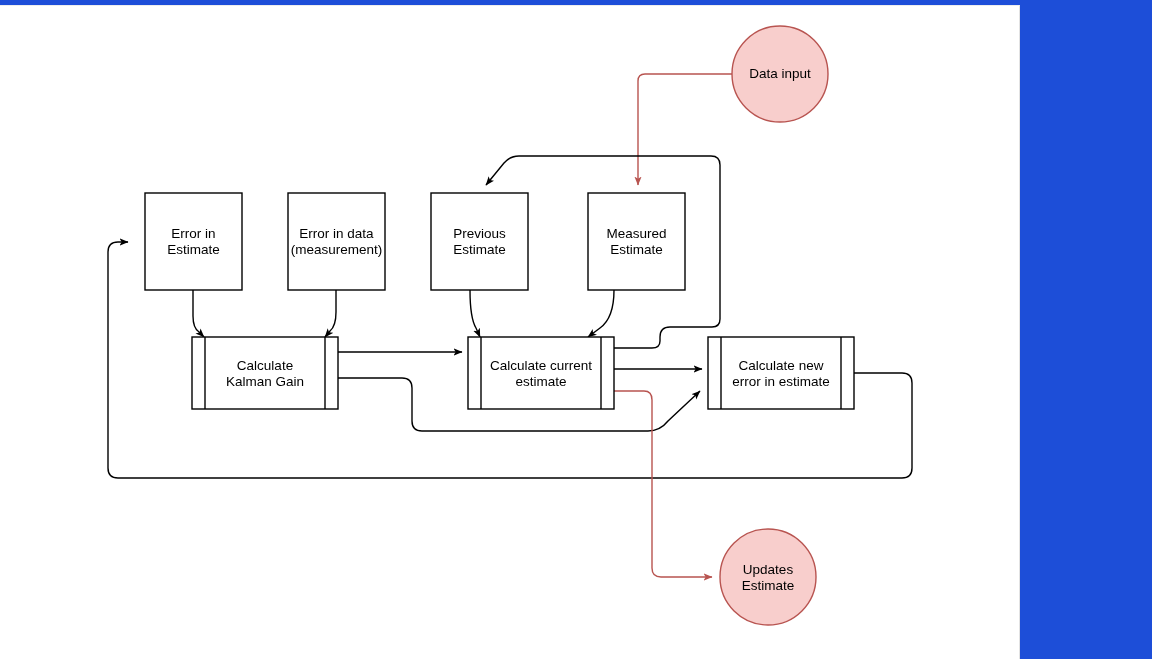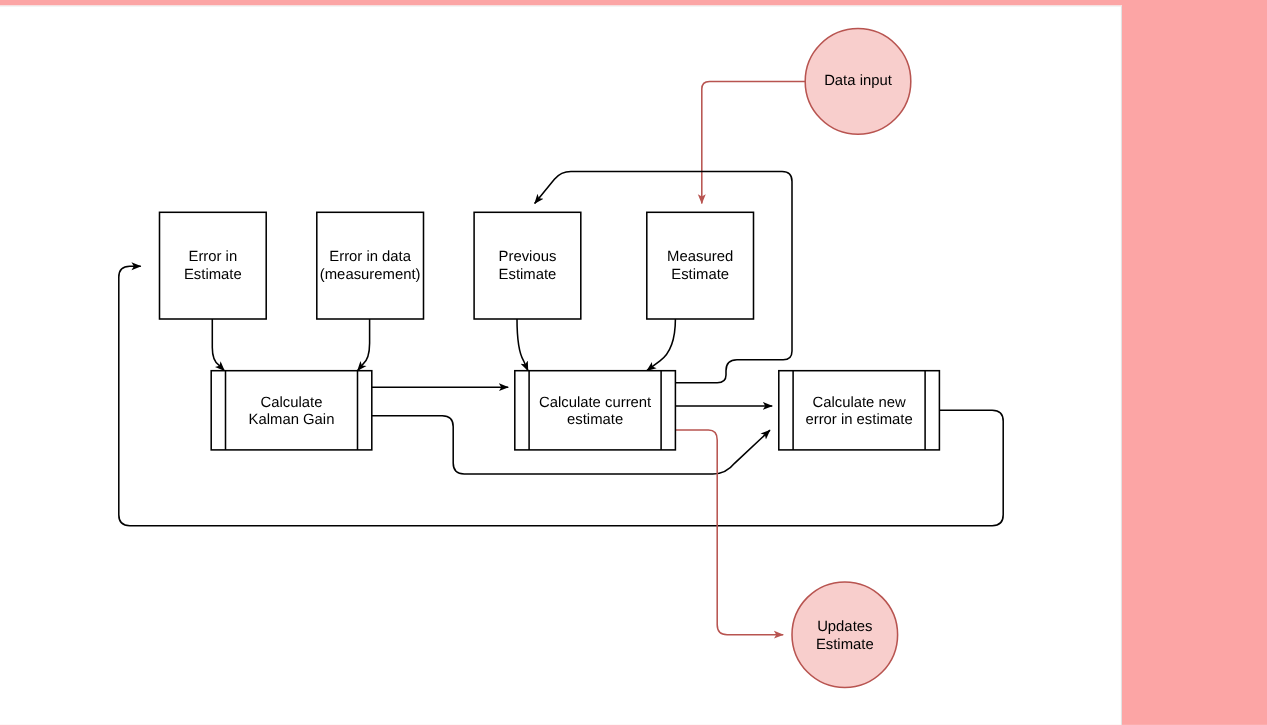--- a/index.html
+++ b/index.html
@@ -12,21 +12,21 @@
     height: 659px;
     font-family: "Liberation Sans", sans-serif;
     overflow: hidden;
     position: relative;
   }
   #page {
     position: absolute;
     left: 0; top: 0;
     width: 1152px;
     height: 659px;
-    background: #fca5a5;
+    background: #1d4ed8;
   }
   #canvas-sheet {
     position: absolute;
     left: 0;
     top: 5px;
     width: 1020px;
     height: 654px;
     background: #ffffff;
     border-top: 1px solid #ededed;
     border-right: 1px solid #e2e2e2;

